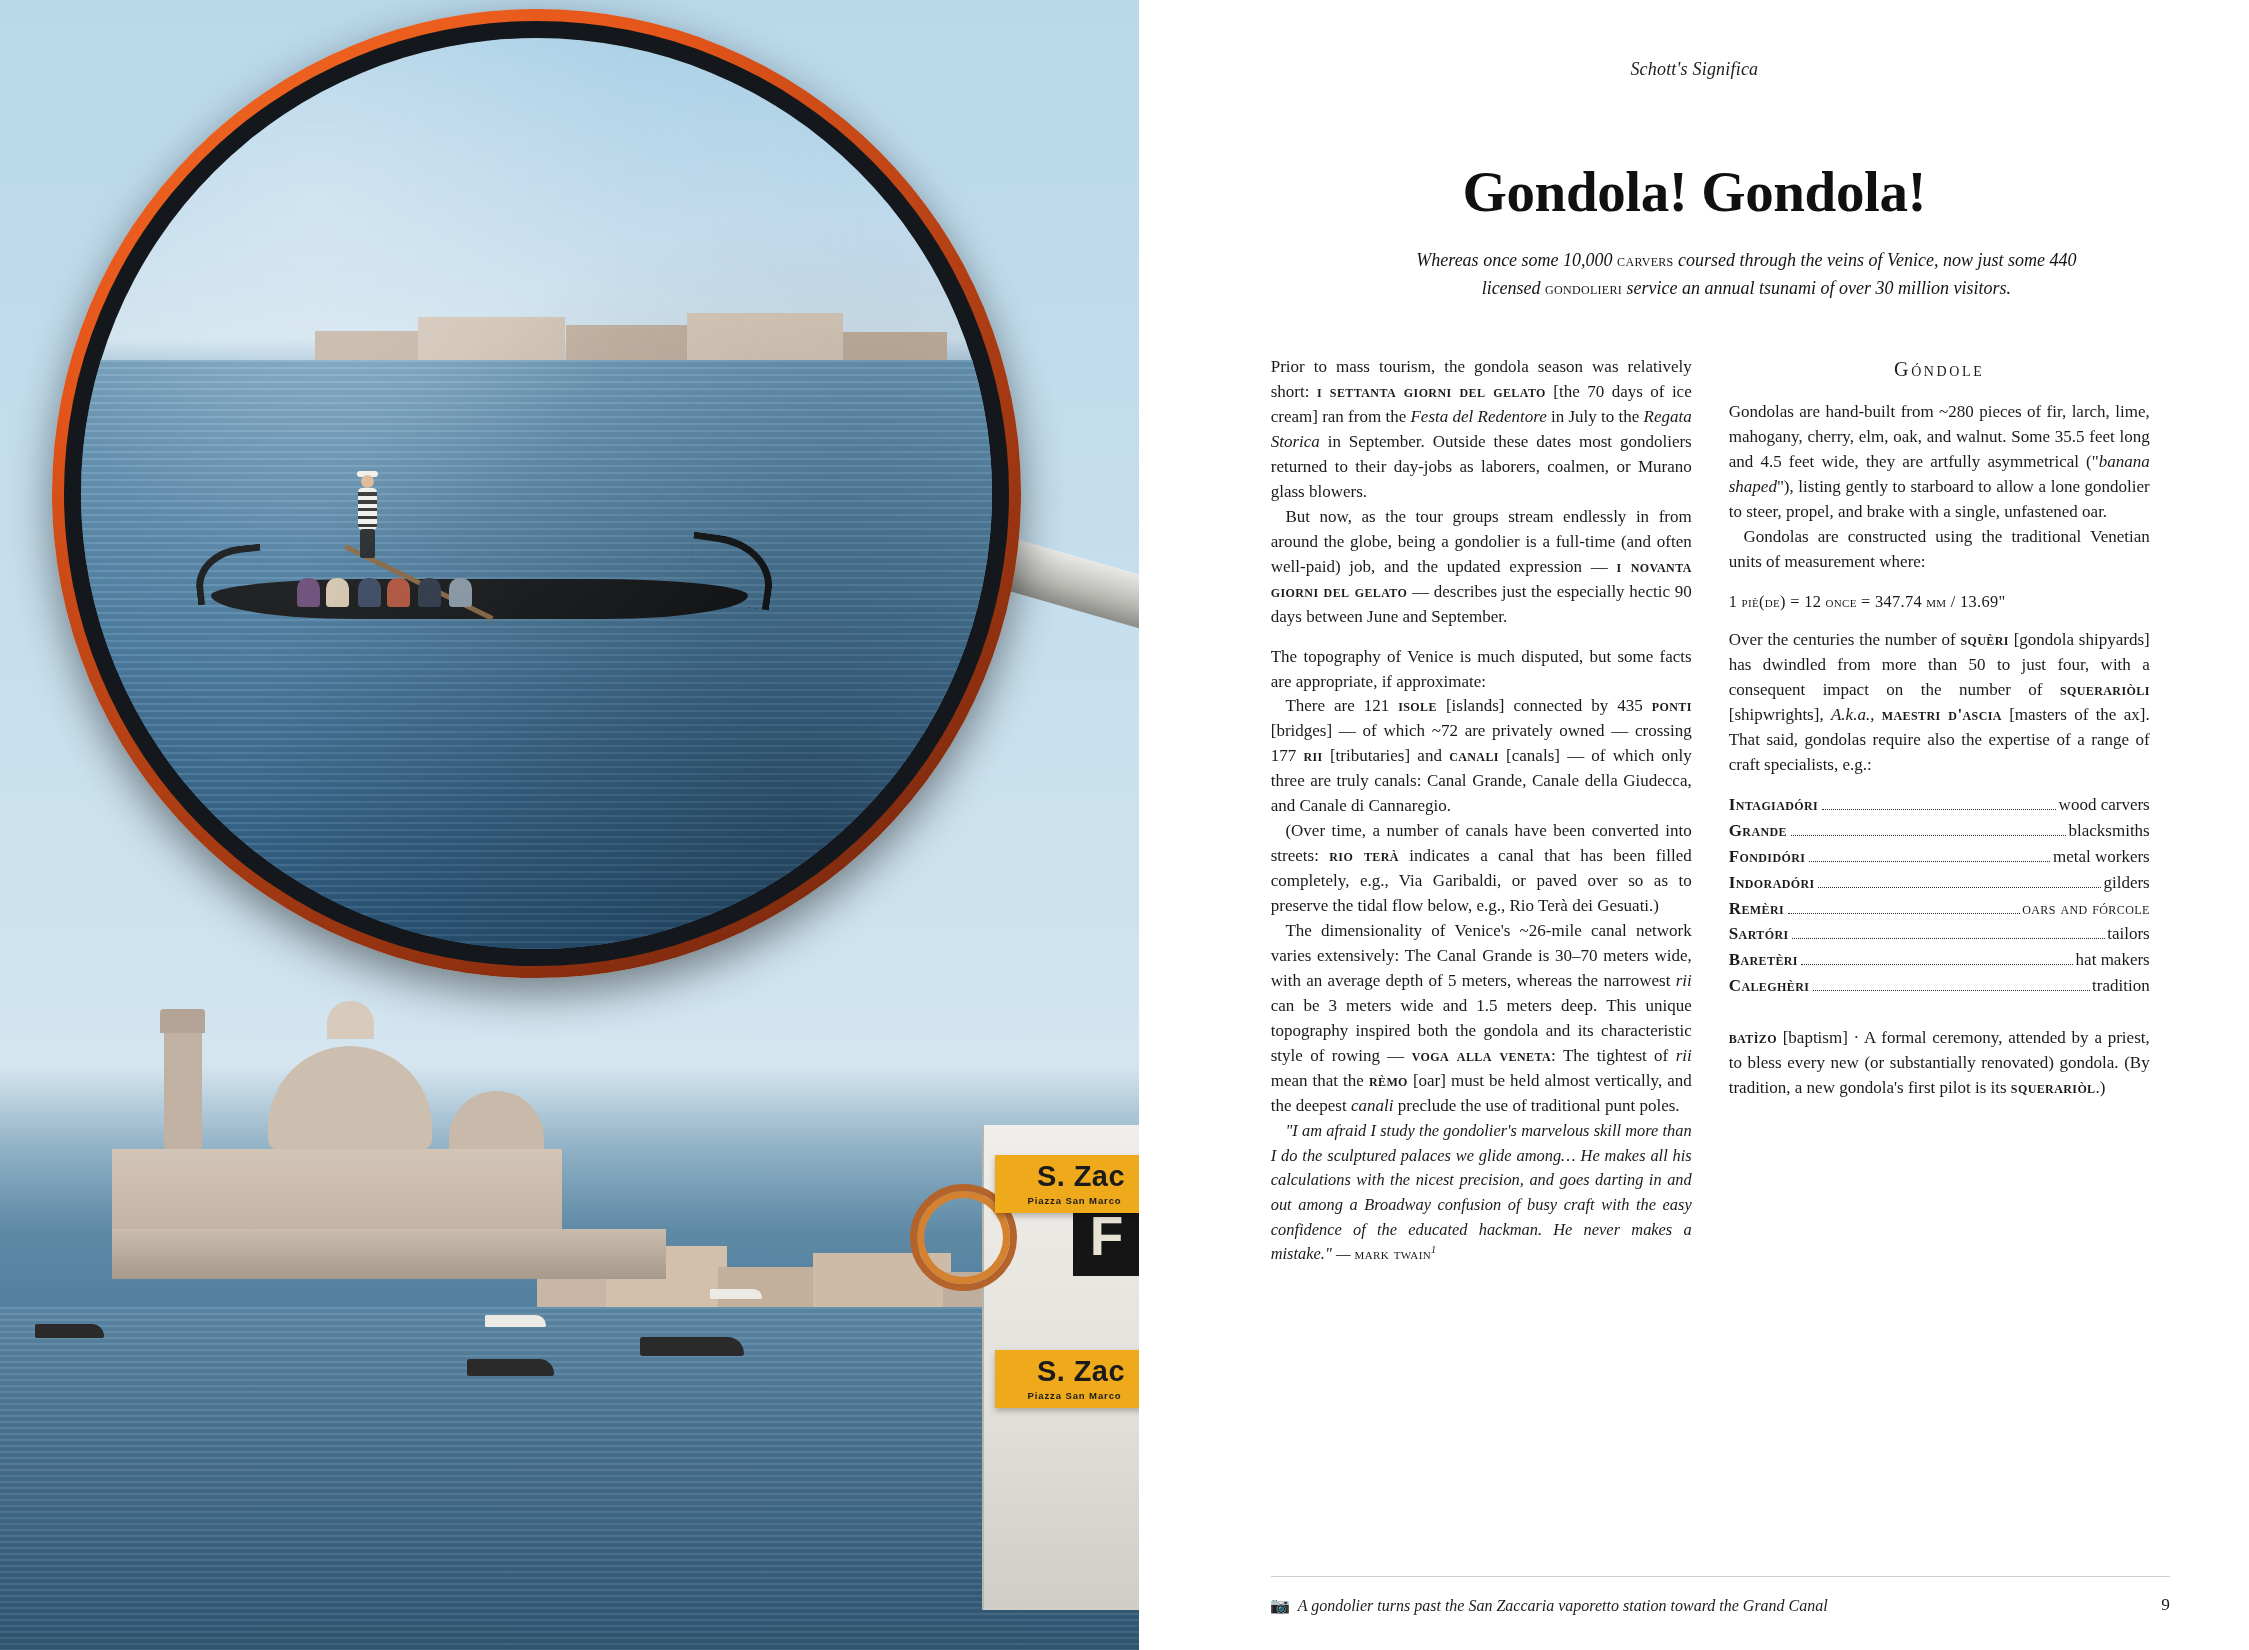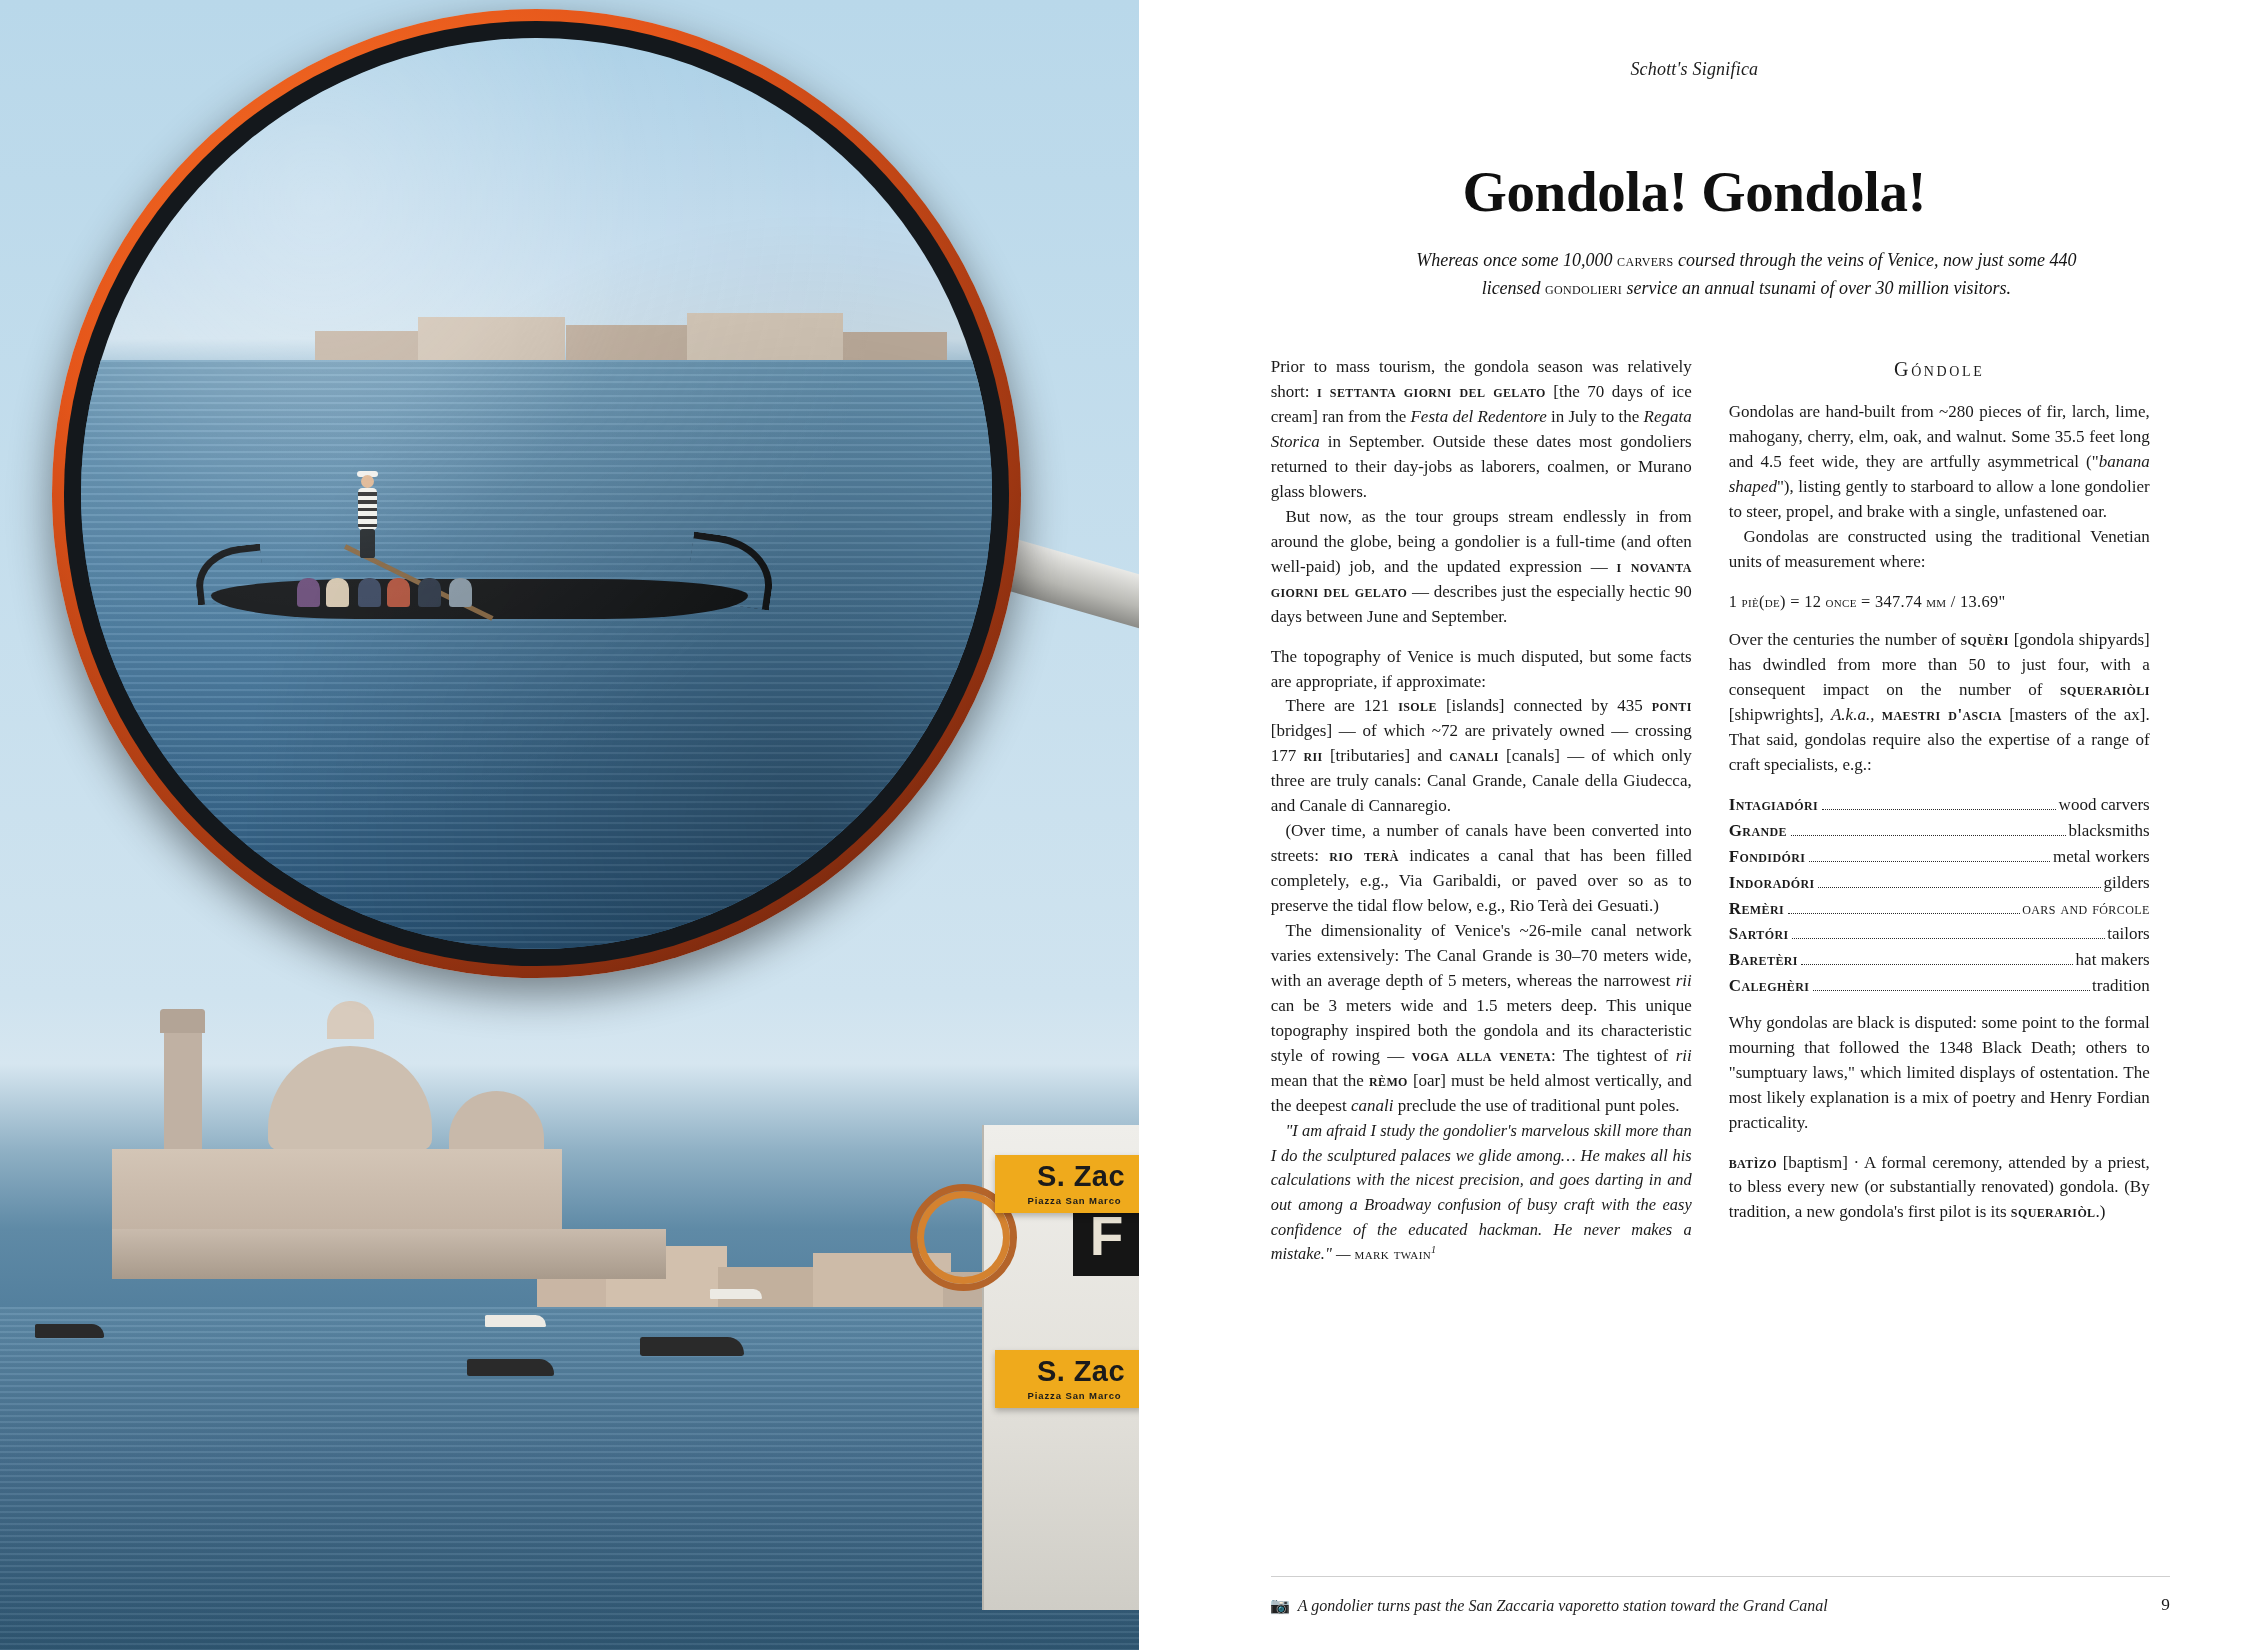--- a/index.html
+++ b/index.html
@@ -549,21 +549,20 @@
               <span class="def">hat makers</span>
             </div>
           <div class="dotrow">
               <span class="term">Caleghèri</span>
               <span class="leader"></span>
               <span class="def">tradition</span>
             </div>
         </div>
 
 
-        <p>Why gondolas are black is disputed: some point to the formal mourning that followed the 1348 Black Death; others to "sumptuary laws," which limited displays of ostentation. The most likely explanation is a mix of poetry and Henry Fordian practicality.</p>
 
         <div class="gap"></div>
 
         <p style="text-indent:0"><span class="bsc">batìzo</span><span> [baptism] · A formal ceremony, attended by a priest, to bless every new (or substantially renovated) gondola. (By tradition, a new gondola's first pilot is its </span><span class="bsc">squerariòl</span><span>.)</span></p>
       </div>
     </div>
 
     <div class="rule"></div>
 
     <div class="caption">

